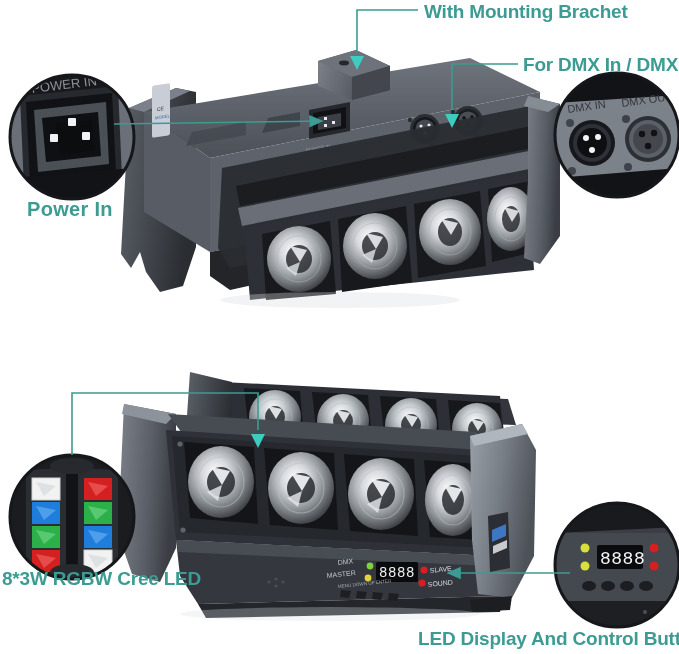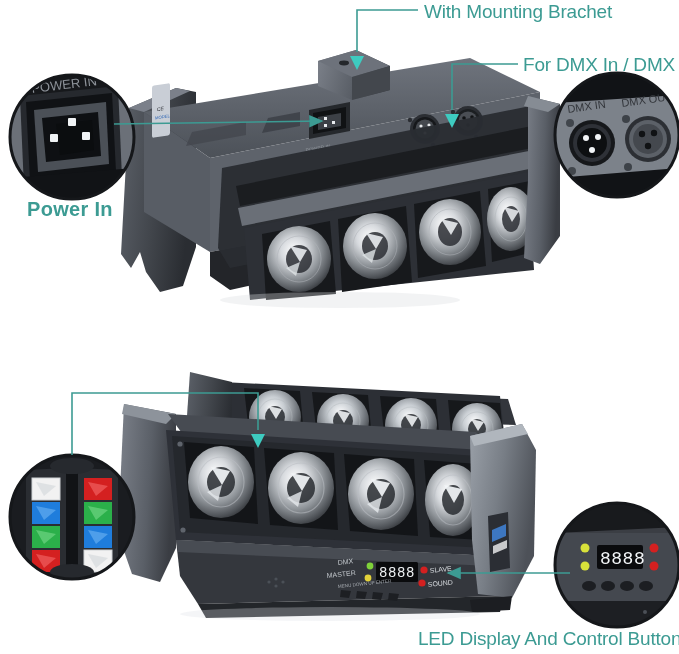--- a/index.html
+++ b/index.html
@@ -23,21 +23,21 @@
   .svg-layer {
     position: absolute;
     left: 0;
     top: 0;
     width: 679px;
     height: 654px;
   }
   .callout-label {
     position: absolute;
     color: #3c9b93;
-    font-weight: normal;
+    font-weight: bold;
     white-space: nowrap;
     letter-spacing: -0.2px;
   }
   #label-bracket  { left: 424px; top: 1px;   font-size: 19px; }
   #label-dmx      { left: 523px; top: 54px;  font-size: 19px; }
   #label-power    { left: 27px;  top: 198px; font-size: 20px; font-weight: 600; letter-spacing: 0.3px; }
   #label-led      { left: 2px;   top: 568px; font-size: 19px; }
   #label-display  { left: 418px; top: 628px; font-size: 19px; }
 </style>
 </head>
@@ -485,16 +485,17 @@
       <path d="M570,573 L448,573" marker-end="url(#arrowLeft)"></path>
     </g>
   </svg>
 
   <div class="callout-label" id="label-bracket">With Mounting Brachet</div>
 
   <div class="callout-label" id="label-dmx">For DMX In / DMX Out</div>
 
   <div class="callout-label" id="label-power">Power In</div>
 
+  <div class="callout-label" id="label-led">8*3W RGBW Cree LED</div>
 
   <div class="callout-label" id="label-display">LED Display And Control Button</div>
 
 </div>
 
 </body></html>

